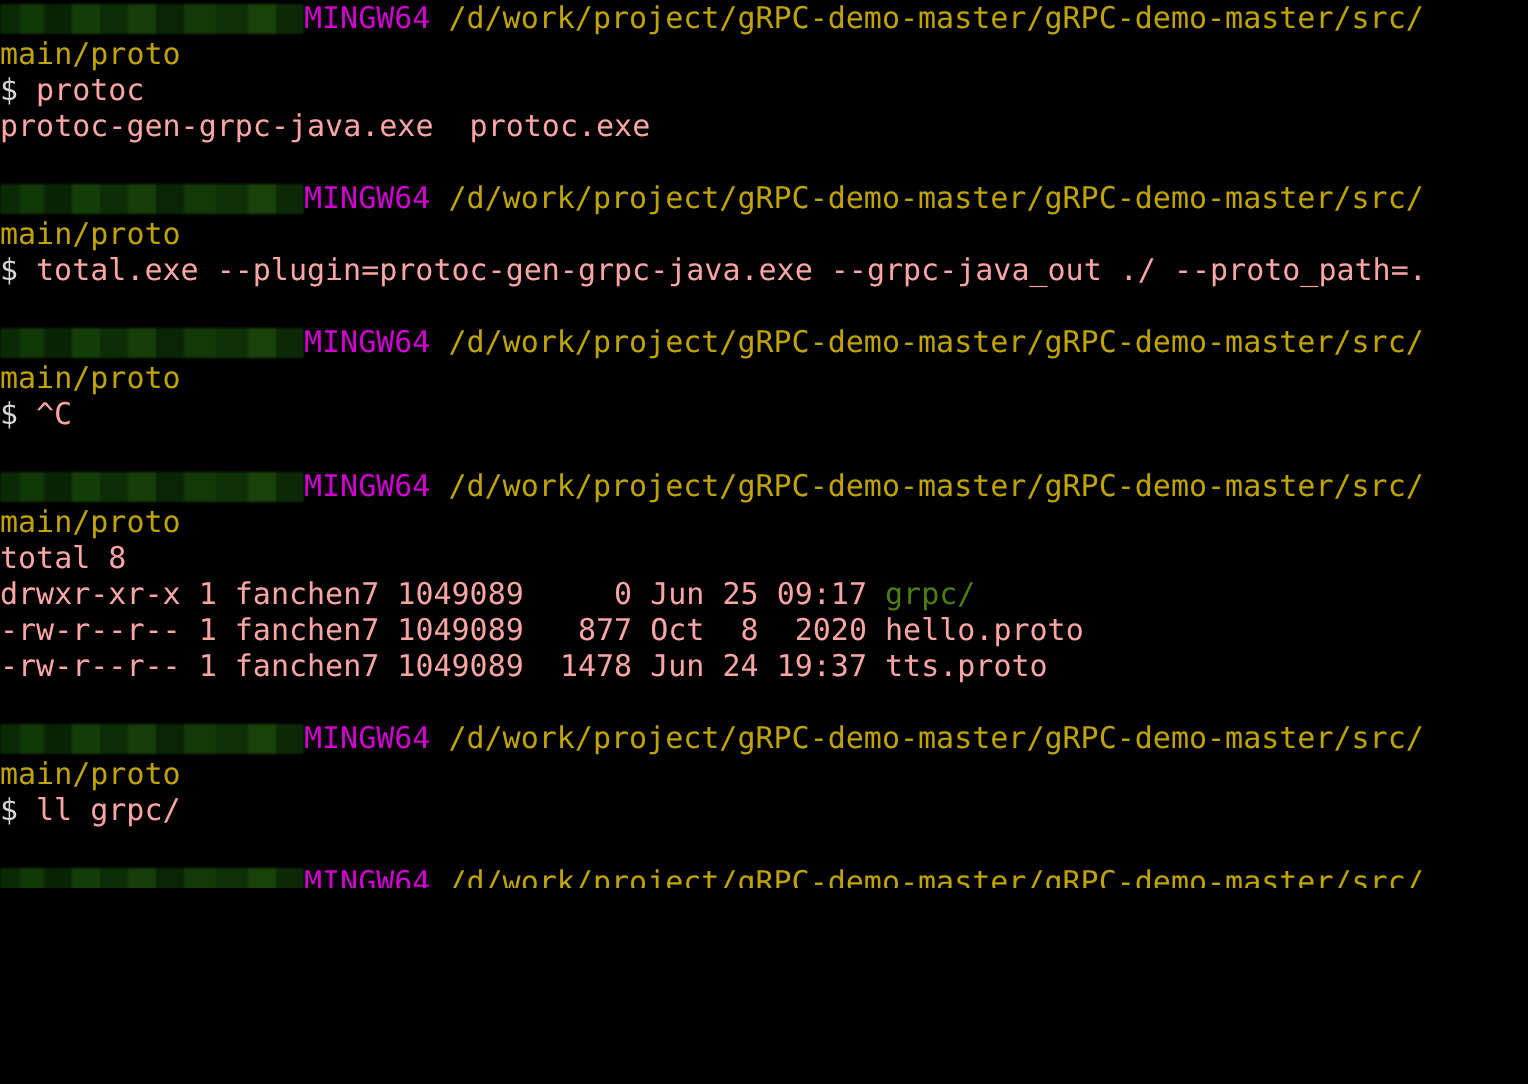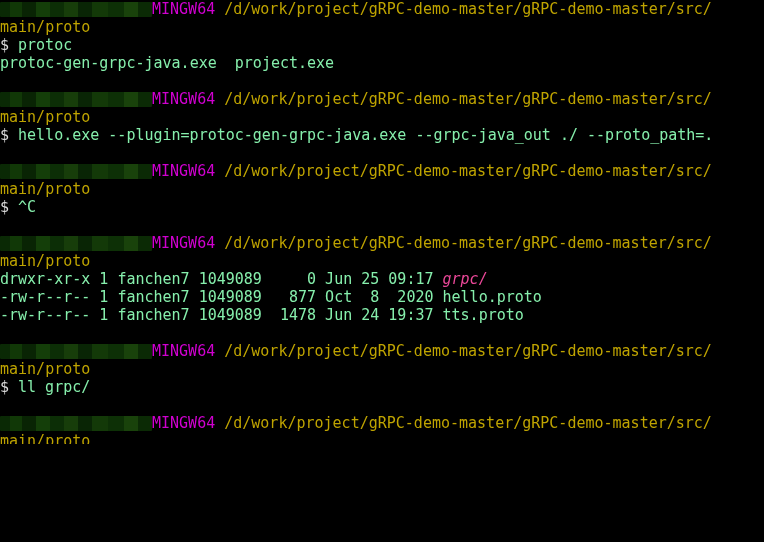--- a/index.html
+++ b/index.html
@@ -59,56 +59,57 @@
         #143b09 92px, #143b09 108px,
         #0e3107 108px, #0e3107 124px,
         #1a440c 124px, #1a440c 138px,
         #0c2b06 138px, #0c2b06 152px);
     filter: blur(0.6px);
     opacity: 0.98;
   }
   .c-mingw { color: #d000d0; }
   .c-path  { color: #bfa400; }
   .c-prompt{ color: #d8d8d8; }
-  .c-white { color: #86efac; }
-  .c-dir   { color: #ec4899; font-style: italic; }
+  .c-white { color: #fca5a5; }
+  .c-dir   { color: #4d7c0f; }
   #scroll-fade {
     position: absolute;
     left: 0; top: 534px;
     width: 764px; height: 8px;
     background: #000000;
     pointer-events: none;
   }
 </style>
 </head>
 <body>
 
 <div id="terminal">
 
   <div class="row"><span class="c-user" style="width:152px"></span><span class="seg c-mingw">MINGW64</span><span class="seg c-path" style="margin-left:9px">/d/work/project/gRPC-demo-master/gRPC-demo-master/src/</span></div>
   <div class="row"><span class="seg c-path">main/proto</span></div>
   <div class="row"><span class="seg c-prompt">$</span><span class="seg c-white" style="margin-left:9px">protoc</span></div>
-  <div class="row"><span class="seg c-white">protoc-gen-grpc-java.exe  project.exe</span></div>
+  <div class="row"><span class="seg c-white">protoc-gen-grpc-java.exe  protoc.exe</span></div>
 
   <div class="spacer"></div>
 
   <div class="row"><span class="c-user" style="width:152px"></span><span class="seg c-mingw">MINGW64</span><span class="seg c-path" style="margin-left:9px">/d/work/project/gRPC-demo-master/gRPC-demo-master/src/</span></div>
   <div class="row"><span class="seg c-path">main/proto</span></div>
-  <div class="row"><span class="seg c-prompt">$</span><span class="seg c-white" style="margin-left:9px">hello.exe --plugin=protoc-gen-grpc-java.exe --grpc-java_out ./ --proto_path=.</span></div>
+  <div class="row"><span class="seg c-prompt">$</span><span class="seg c-white" style="margin-left:9px">total.exe --plugin=protoc-gen-grpc-java.exe --grpc-java_out ./ --proto_path=.</span></div>
 
   <div class="spacer"></div>
 
   <div class="row"><span class="c-user" style="width:152px"></span><span class="seg c-mingw">MINGW64</span><span class="seg c-path" style="margin-left:9px">/d/work/project/gRPC-demo-master/gRPC-demo-master/src/</span></div>
   <div class="row"><span class="seg c-path">main/proto</span></div>
   <div class="row"><span class="seg c-prompt">$</span><span class="seg c-white" style="margin-left:9px">^C</span></div>
 
   <div class="spacer"></div>
 
   <div class="row"><span class="c-user" style="width:152px"></span><span class="seg c-mingw">MINGW64</span><span class="seg c-path" style="margin-left:9px">/d/work/project/gRPC-demo-master/gRPC-demo-master/src/</span></div>
   <div class="row"><span class="seg c-path">main/proto</span></div>
+  <div class="row"><span class="seg c-white">total 8</span></div>
   <div class="row"><span class="seg c-white">drwxr-xr-x 1 fanchen7 1049089     0 Jun 25 09:17 </span><span class="seg c-dir">grpc/</span></div>
   <div class="row"><span class="seg c-white">-rw-r--r-- 1 fanchen7 1049089   877 Oct  8  2020 hello.proto</span></div>
   <div class="row"><span class="seg c-white">-rw-r--r-- 1 fanchen7 1049089  1478 Jun 24 19:37 tts.proto</span></div>
 
   <div class="spacer"></div>
 
   <div class="row"><span class="c-user" style="width:152px"></span><span class="seg c-mingw">MINGW64</span><span class="seg c-path" style="margin-left:9px">/d/work/project/gRPC-demo-master/gRPC-demo-master/src/</span></div>
   <div class="row"><span class="seg c-path">main/proto</span></div>
   <div class="row"><span class="seg c-prompt">$</span><span class="seg c-white" style="margin-left:9px">ll grpc/</span></div>
 

